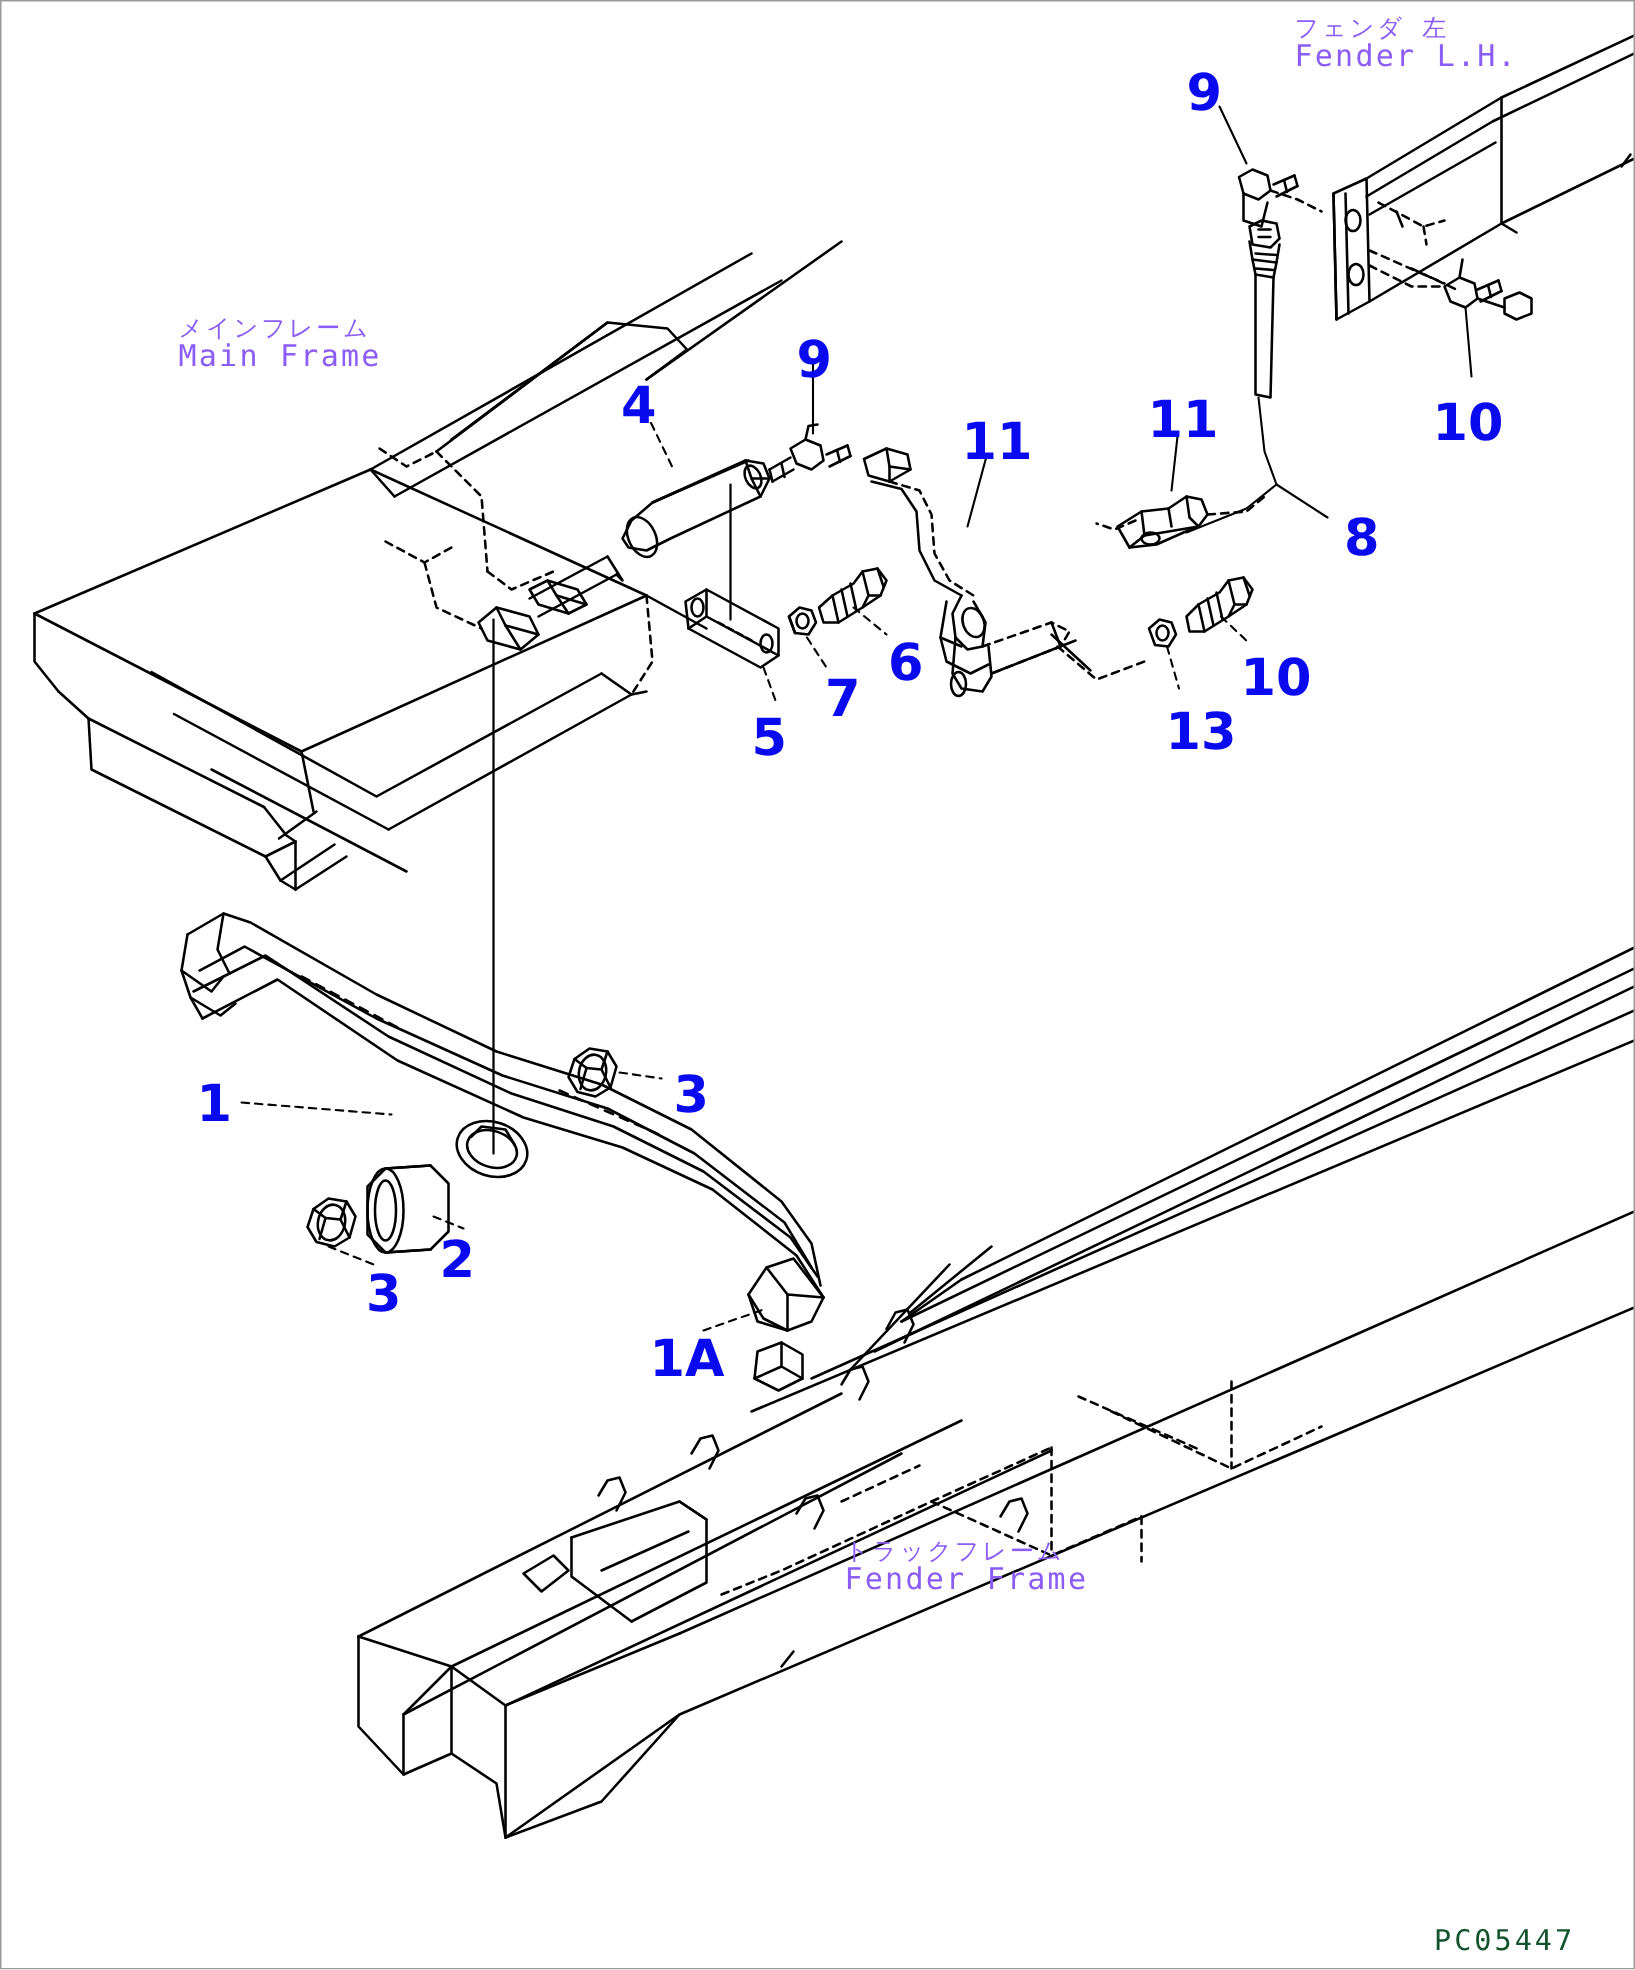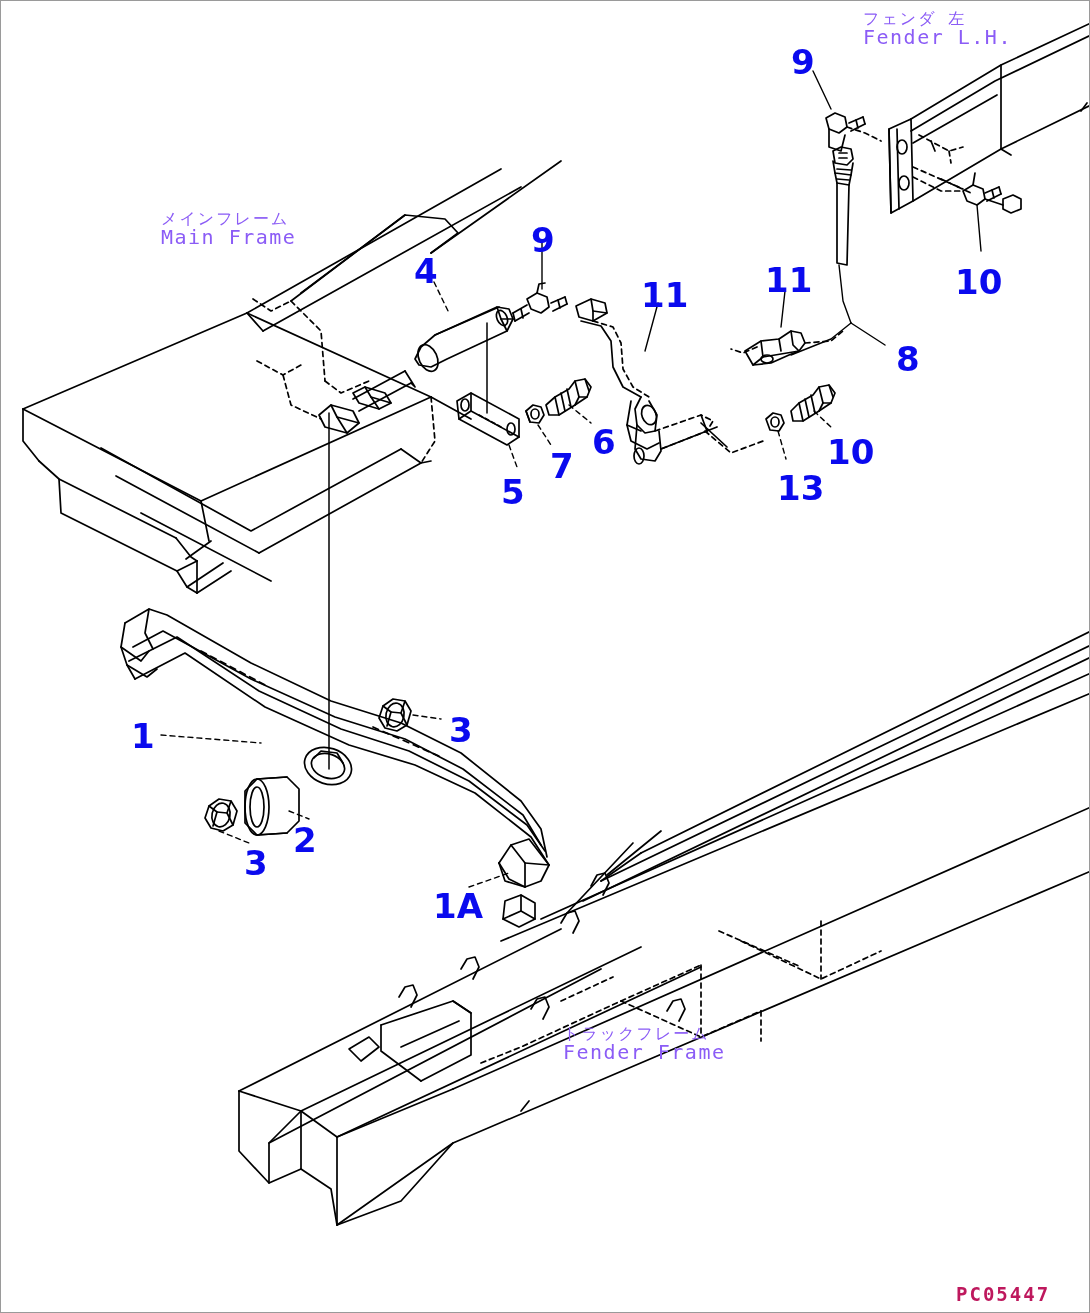--- a/index.html
+++ b/index.html
@@ -52,26 +52,25 @@
     font-size: 16px;
     letter-spacing: 2px;
   }
   .jlabel .en {
     display: block;
     font-size: 20px;
     letter-spacing: 1.5px;
   }
   .sheetcode {
     position: absolute;
-    color: #be185d;
+    color: #14532d;
     font-family: "DejaVu Sans Mono", monospace;
     font-size: 19px;
     letter-spacing: 2px;
     white-space: nowrap;
-    font-weight: bold;
   }
 </style>
 </head>
 <body>
 
 <div id="sheet">
 
   <svg id="art" viewBox="0 0 1090 1313" xmlns="http://www.w3.org/2000/svg">
     <g fill="none" stroke="#000000" stroke-width="1.7" stroke-linecap="round" stroke-linejoin="round">
 
@@ -404,21 +403,21 @@
         <path d="M520,910 L534,918"></path>
 
         <path d="M606,874 L660,830"></path>
         <path d="M566,912 L632,842"></path>
         <path d="M560,1000 L612,976" stroke-dasharray="5,4"></path>
       </g>
 
     </g>
   </svg>
 
-  <div class="jlabel" style="left:118px; top:208px;margin-left:42px;">
+  <div class="jlabel" style="left:118px; top:208px;">
     <span class="jp">メインフレーム</span>
     <span class="en">Main Frame</span>
   </div>
 
   <div class="jlabel" style="left:562px; top:1023px;">
     <span class="jp">トラックフレーム</span>
     <span class="en">Fender Frame</span>
   </div>
 
   <div class="jlabel" style="left:862px; top:8px;">

